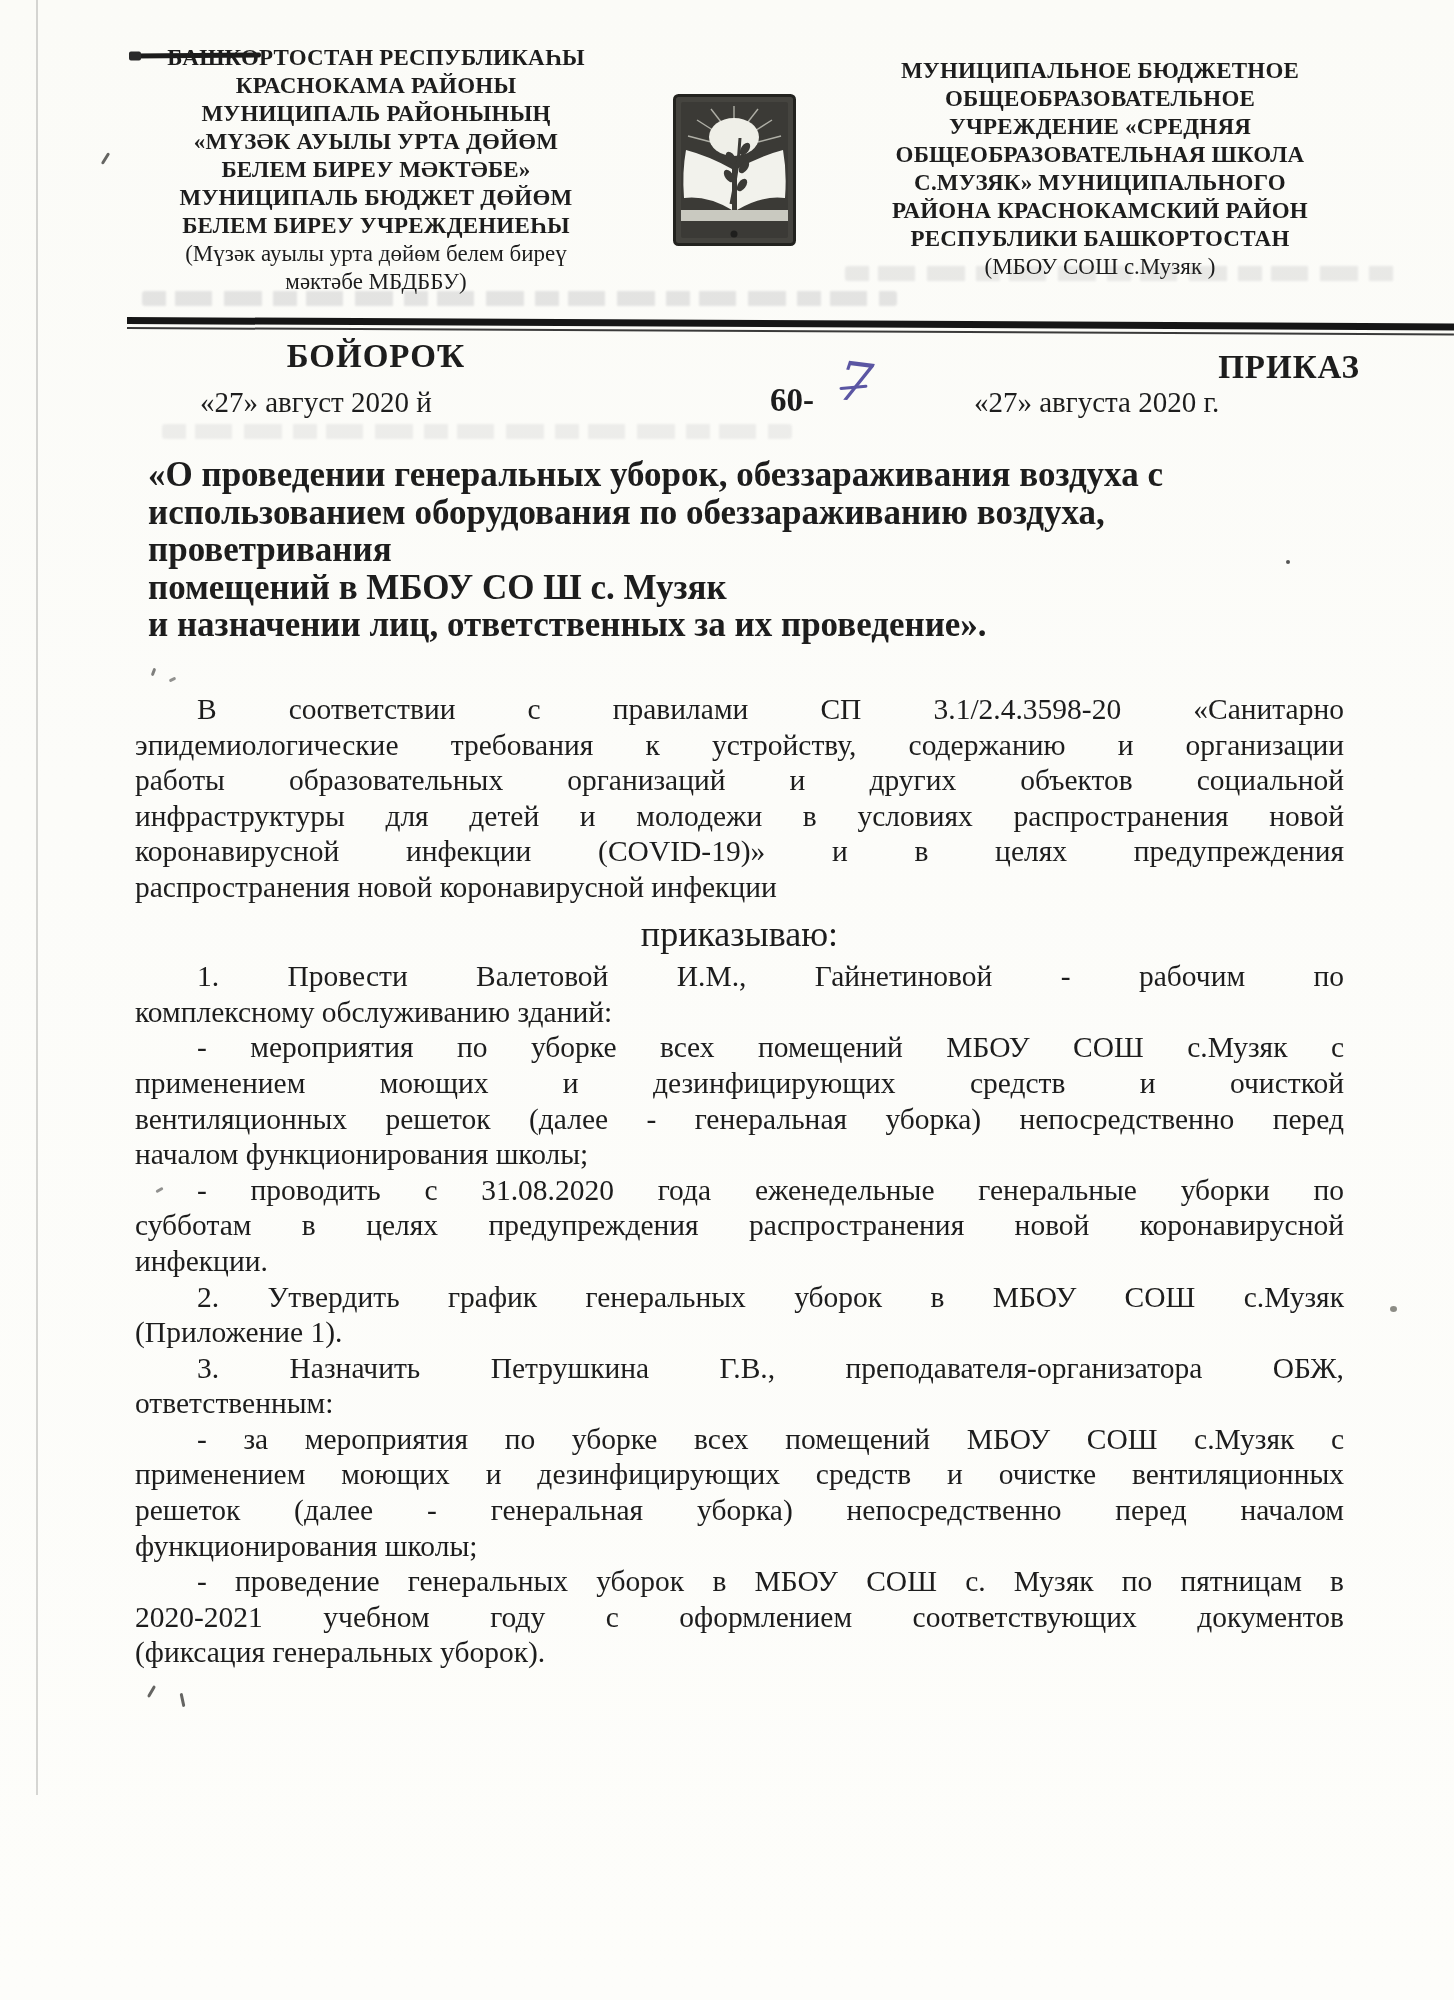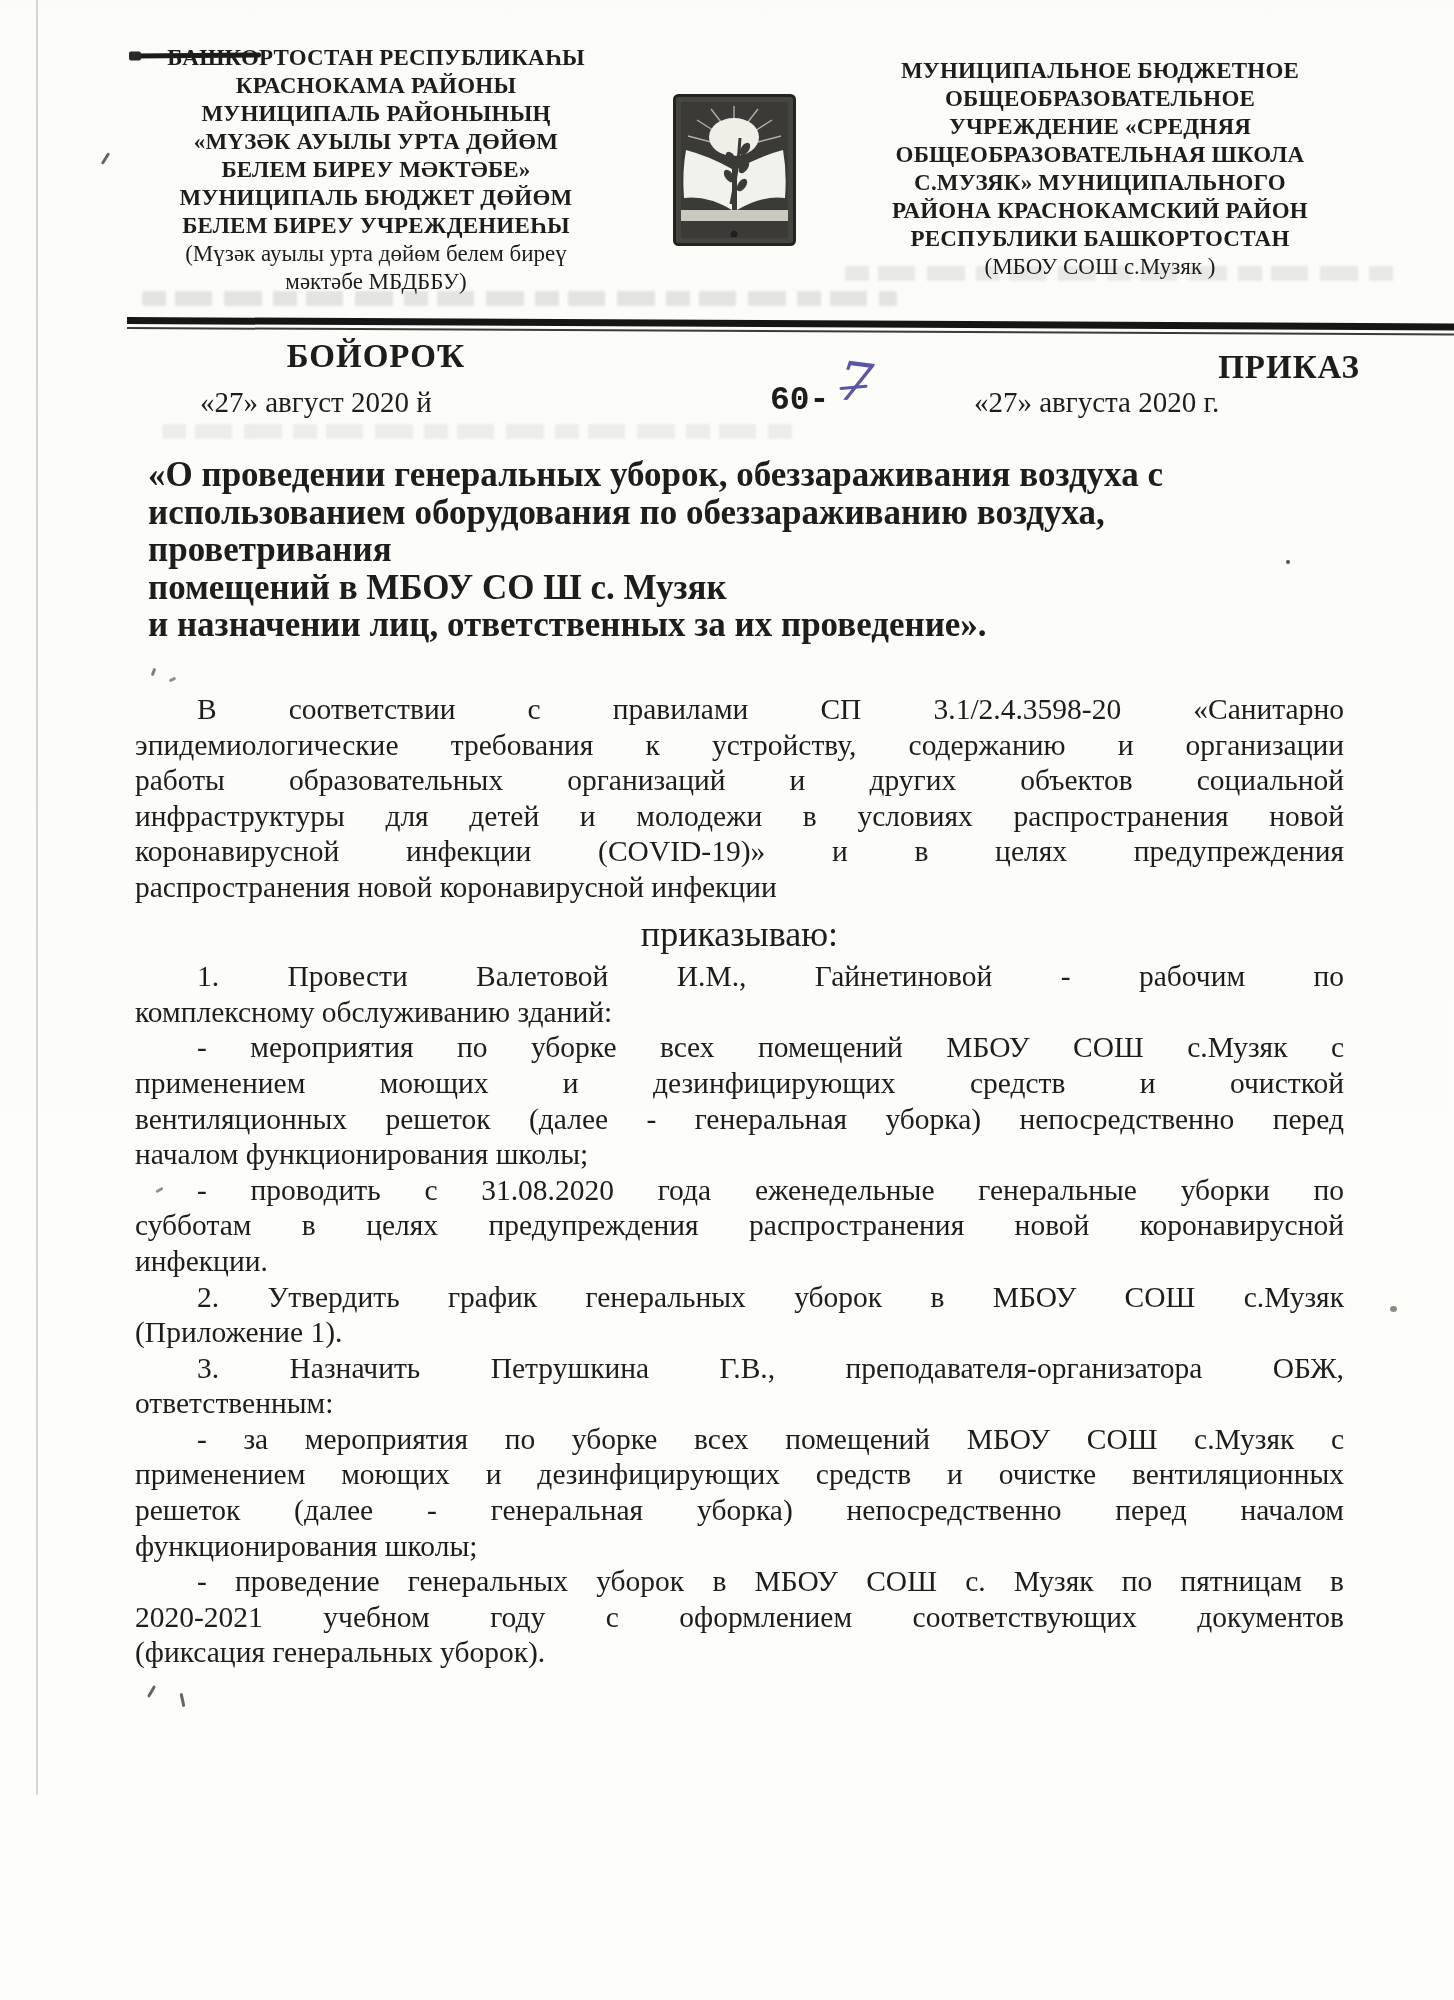--- a/index.html
+++ b/index.html
@@ -46,21 +46,21 @@
     transform:rotate(.28deg); transform-origin:left center; }
   .rule .thick { height:7px; background:#161616; }
   .rule .thin { height:2px; background:#3a3a3a; margin-top:3px; }
 
   
   .order-row { position:absolute; left:135px; top:338px; width:1225px; display:flex; }
   .order-h { font-weight:bold; font-size:33px; letter-spacing:1px; line-height:36px; }
   .order-h-left { width:482px; text-align:center; }
   .order-h-right { width:520px; margin-left:auto; text-align:right;margin-top:11px; }
   .date-left  { position:absolute; left:200px; top:386px; font-size:29px; }
-  .num-printed { position:absolute; left:770px; top:382px; font-size:33px; font-weight:bold;font-family:Liberation Mono, monospace; }
+  .num-printed { position:absolute; left:770px; top:382px; font-size:33px; font-weight:bold; }
   .num-hw { position:absolute; left:838px; top:356px; font-size:54px; line-height:1;
     color:#5b56a3; font-style:italic; transform:rotate(7deg);
     font-family:"DejaVu Serif",serif; }
   .num-hw::after { content:""; position:absolute; left:2px; top:30px; width:28px; height:3px;
     background:#5b56a3; border-radius:2px; transform:rotate(-12deg); }
   .date-right { position:absolute; left:974px; top:386px; font-size:29px; }
 
   
   .subject { position:absolute; left:148px; top:456px; width:1202px;
     font-weight:bold; font-size:35px; line-height:37.5px; }

